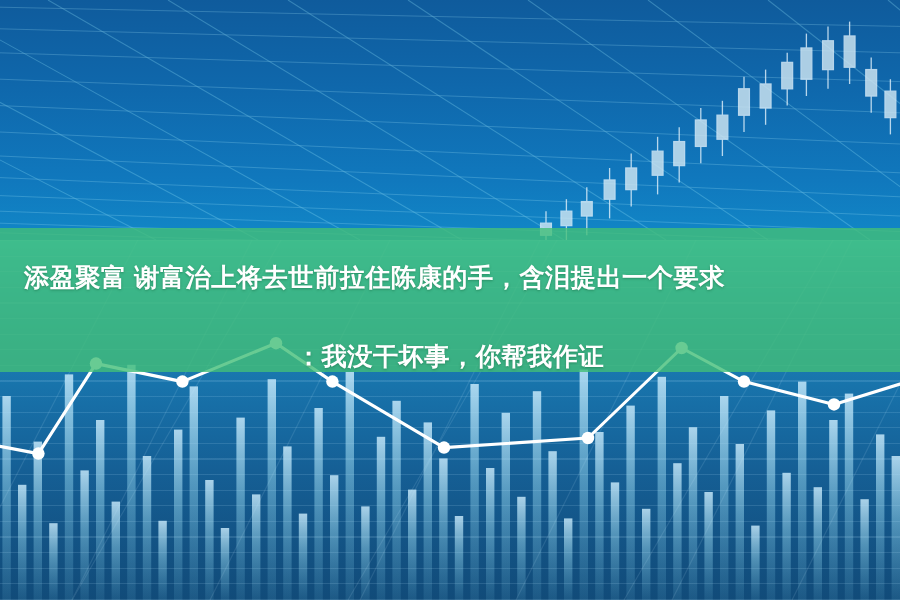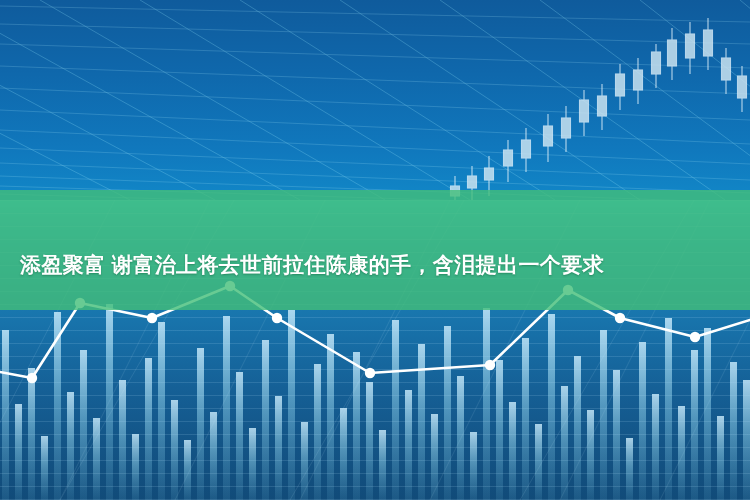--- a/index.html
+++ b/index.html
@@ -267,15 +267,16 @@
         <circle cx="568" cy="290" r="5.2" fill="#ffffff"></circle>
         <circle cx="620" cy="318" r="5.2" fill="#ffffff"></circle>
         <circle cx="695" cy="337" r="5.2" fill="#ffffff"></circle>
       </g>
   </svg>
 
   <div id="green-band"></div>
 
   <div id="caption">
     <div class="ln ln1">添盈聚富 谢富治上将去世前拉住陈康的手，含泪提出一个要求</div>
+    <div class="ln ln2">：我没干坏事，你帮我作证</div>
   </div>
 
 </div>
 
 </body></html>

